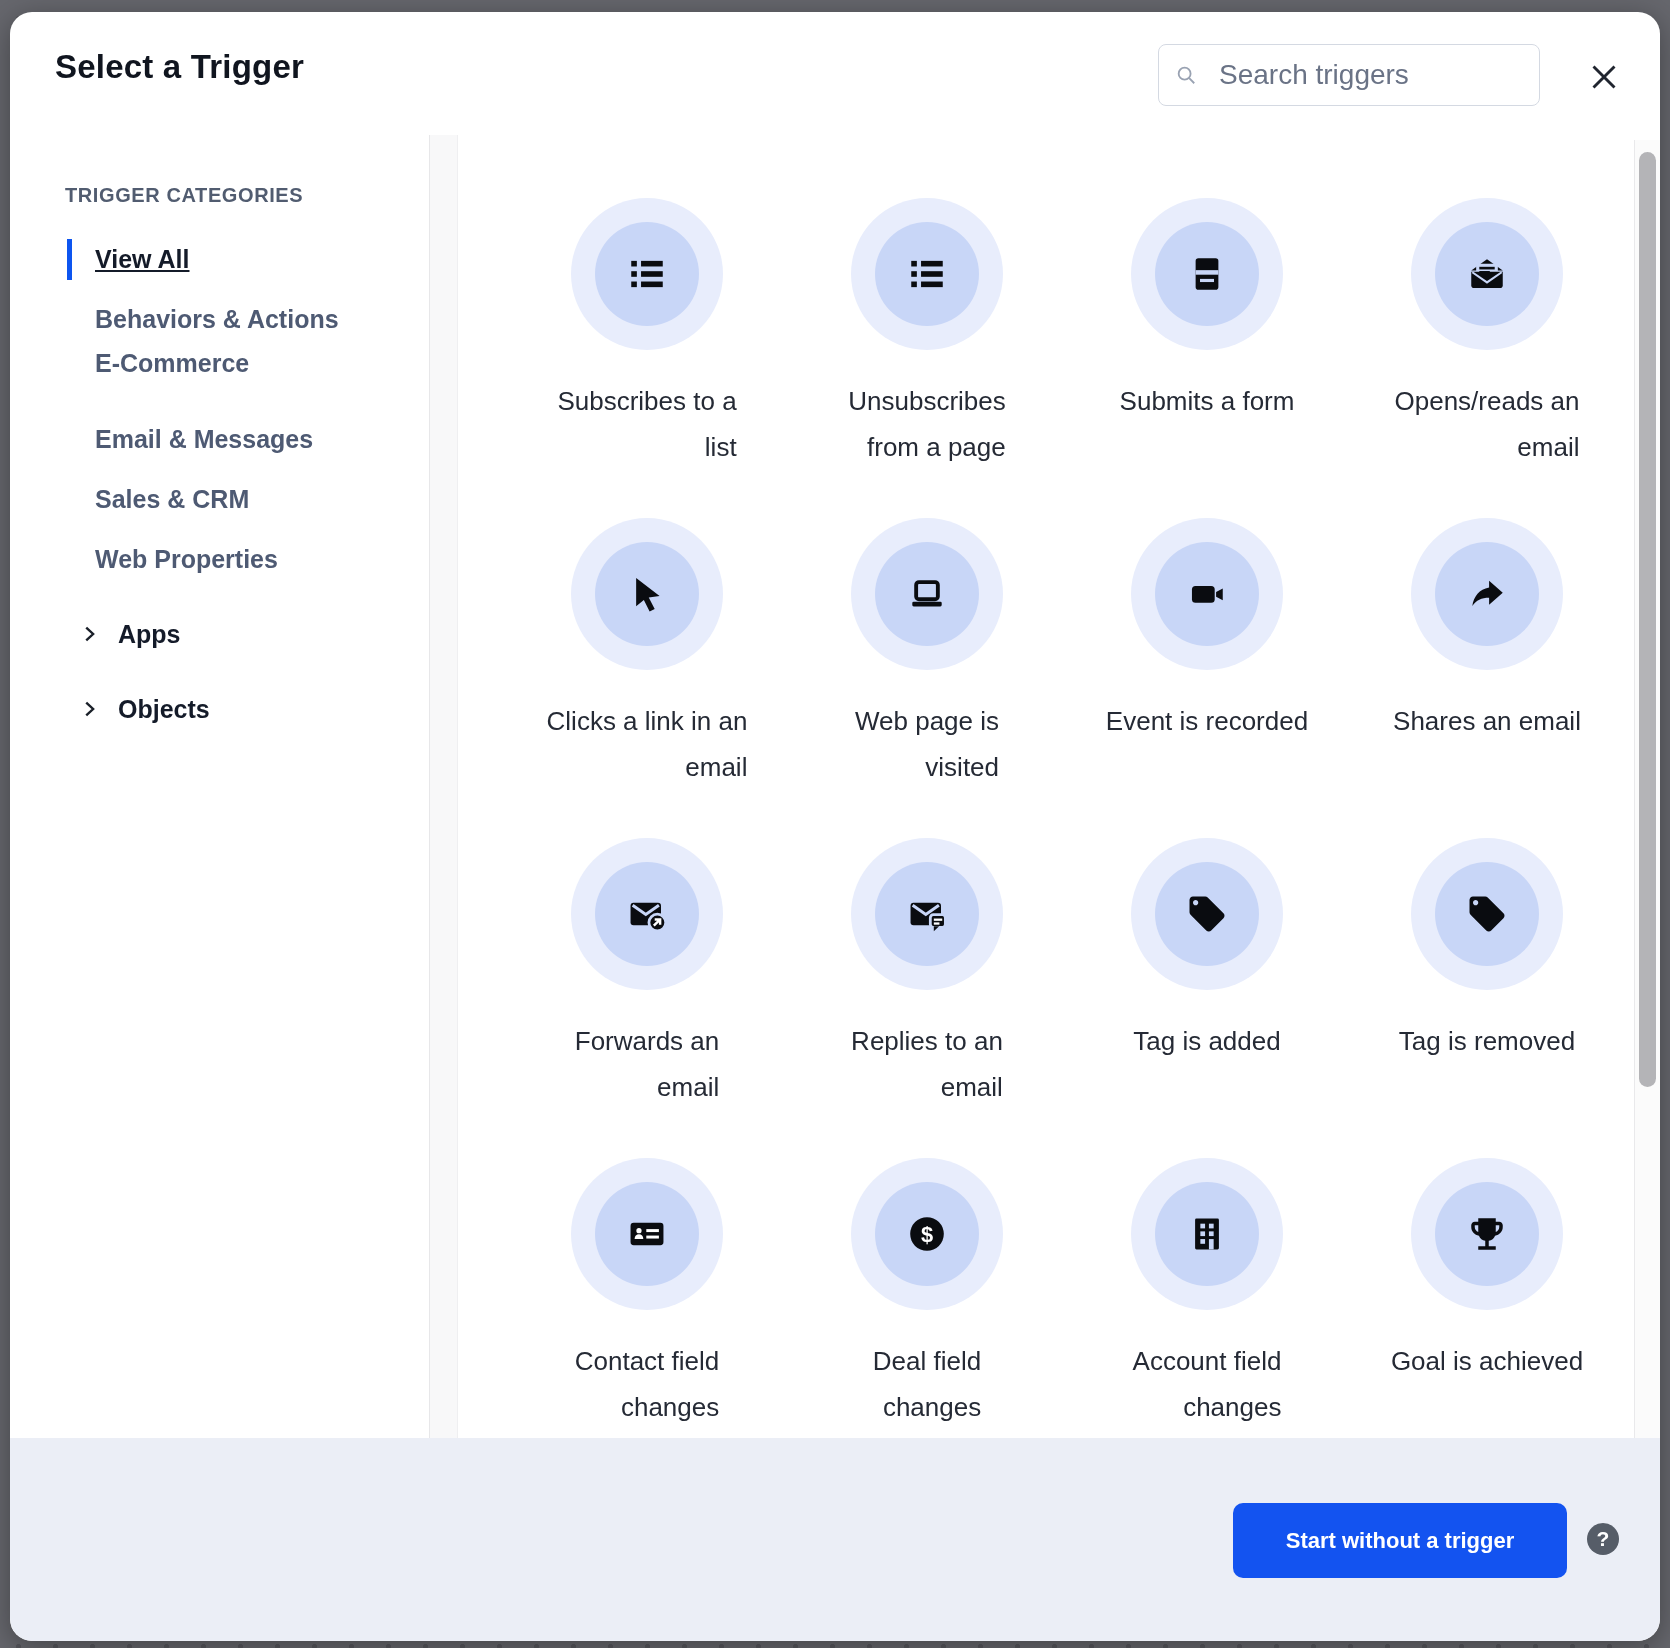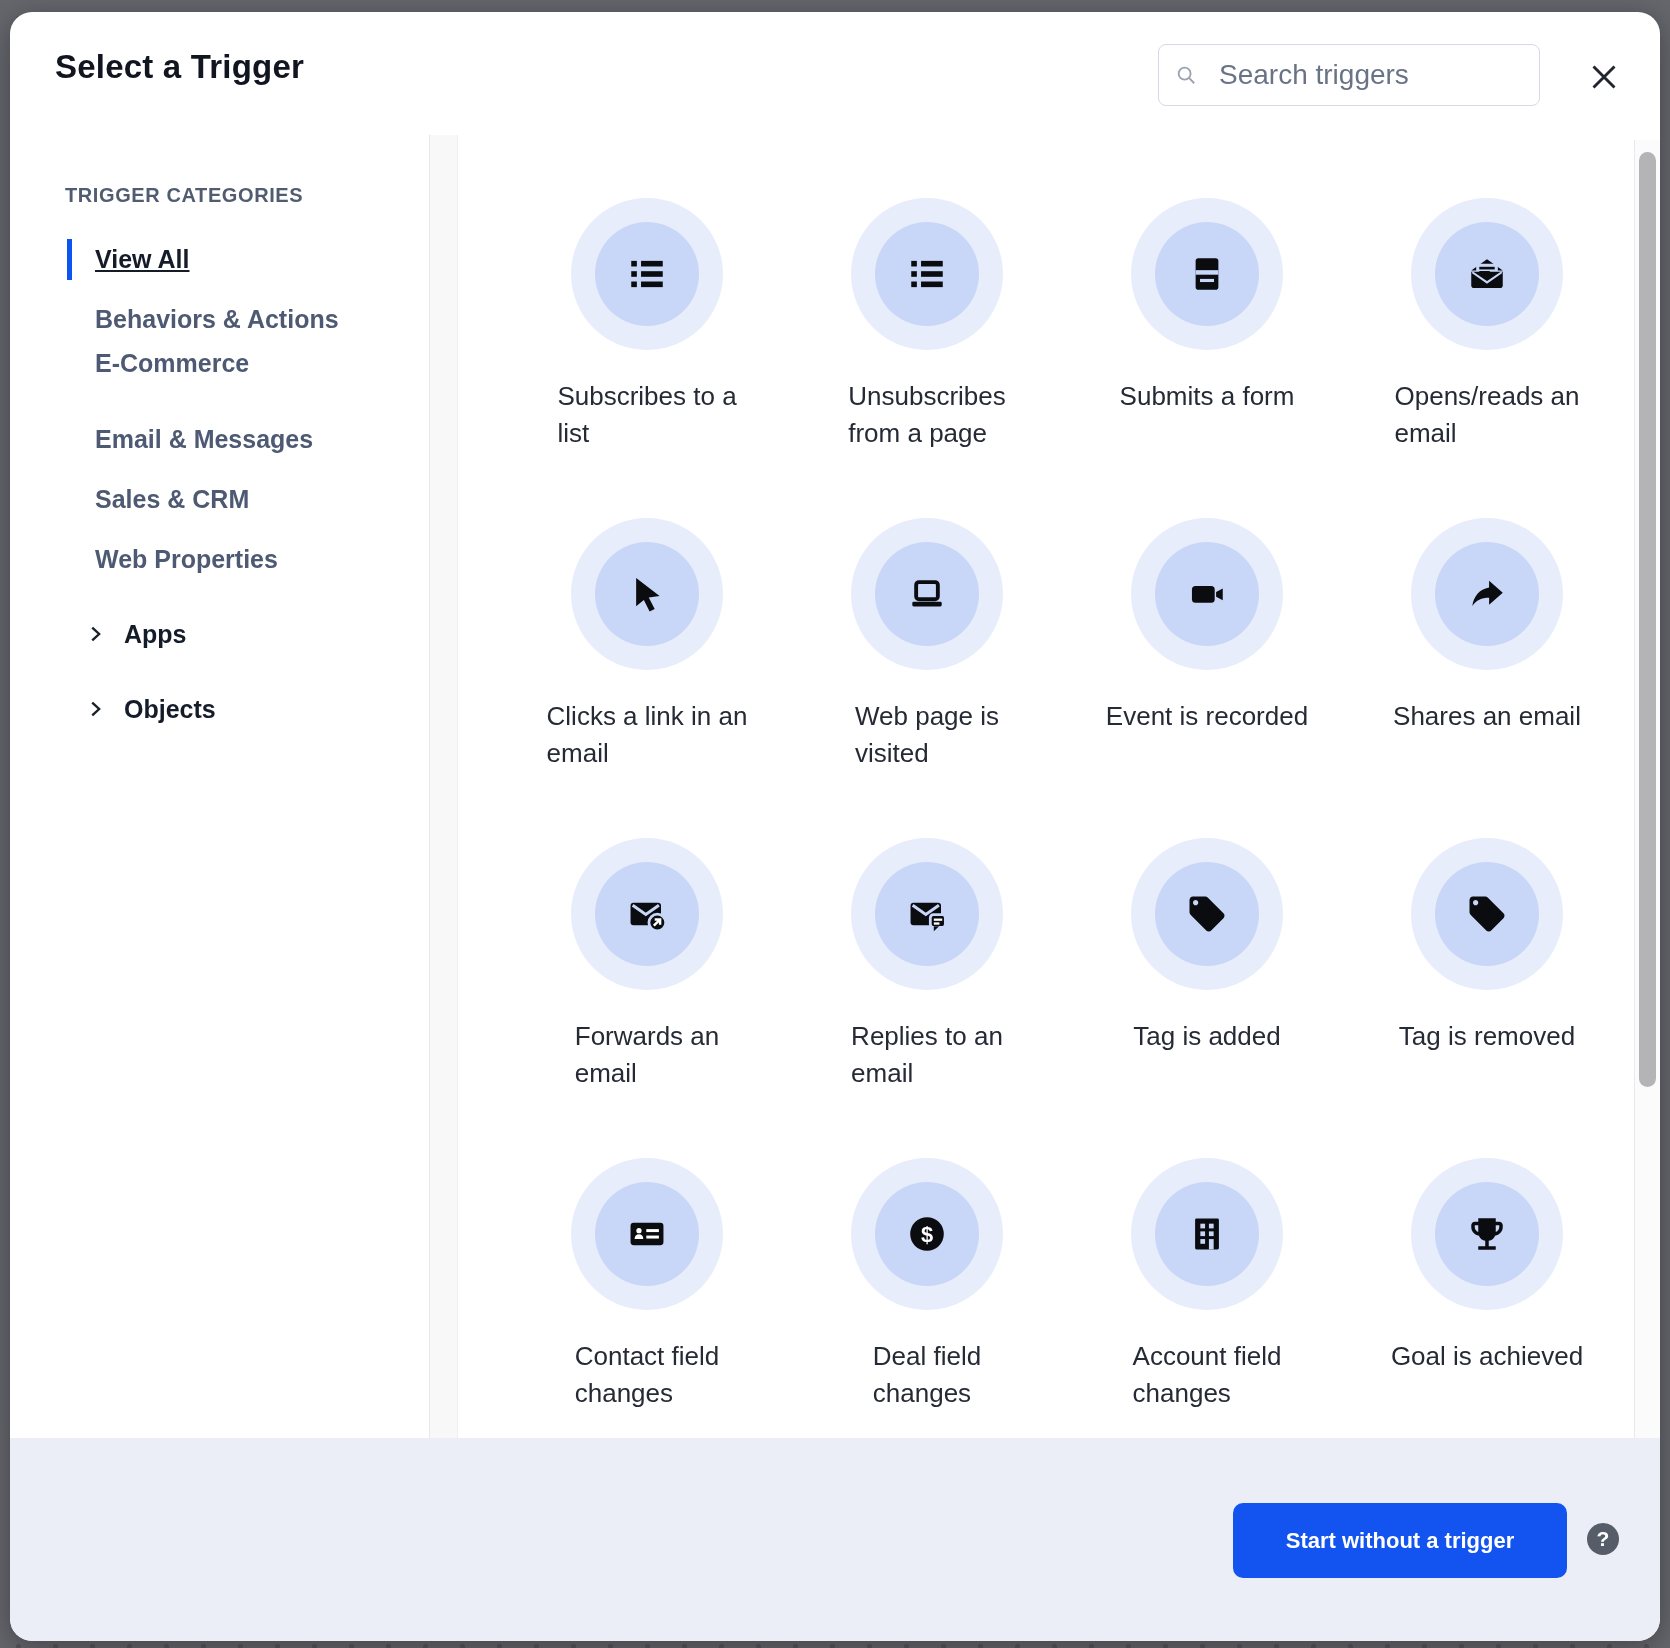--- a/index.html
+++ b/index.html
@@ -36,21 +36,21 @@
   .sidebar{position:absolute;left:0;top:0;width:420px;height:1426px;}
   .sb-heading{
     position:absolute;left:55px;top:172px;font-size:20px;font-weight:700;
     color:#515c70;letter-spacing:.6px;
   }
   .sb-item{position:absolute;left:85px;height:34px;display:flex;align-items:center;
     font-size:25px;font-weight:700;color:#4e5a73;cursor:pointer;white-space:nowrap;background:none;border:none;padding:0;
     font-family:"Liberation Sans", sans-serif;}
   .sb-item.active{color:#141b29;text-decoration:underline;}
   .active-bar{position:absolute;left:57px;top:227px;width:5px;height:41px;background:#0d55f0;}
-  .sb-expand{position:absolute;left:74px;height:36px;display:flex;align-items:center;gap:18px;
+  .sb-expand{position:absolute;left:68px;height:36px;display:flex;align-items:center;gap:18px;
     font-size:25px;font-weight:700;color:#141b29;cursor:pointer;background:none;border:none;padding:0;
     font-family:"Liberation Sans", sans-serif;}
   .chev{width:22px;height:22px;flex:0 0 auto;}
   
   .sb-gutter{
     position:absolute;left:419px;top:123px;width:29px;height:1303px;
     background:#f8f8f9;border-left:1px solid #e7e7e9;border-right:1px solid #efeff1;box-sizing:border-box;
   }
   .right-track{
     position:absolute;left:1624px;top:128px;width:26px;height:1298px;
@@ -70,21 +70,21 @@
   .circle-outer{
     width:152px;height:152px;border-radius:50%;background:#e8edfc;
     display:flex;align-items:center;justify-content:center;flex:0 0 auto;
   }
   .circle-inner{
     width:104px;height:104px;border-radius:50%;background:#c8d6f7;
     display:flex;align-items:center;justify-content:center;
   }
   .ticon{width:42px;height:42px;fill:#0a0c10;}
   .cell-label{
-    margin-top:28px;font-size:26px;line-height:37px;color:#252a35;text-align:left;
+    margin-top:28px;font-size:26px;line-height:46px;color:#252a35;text-align:right;
     white-space:pre-line;font-weight:400;
   }
   
   .footer{
     position:absolute;left:0;top:1426px;width:1650px;height:203px;
     background:#ebeef6;border-radius:0 0 22px 22px;z-index:2;
   }
   .start-btn{
     position:absolute;left:1223px;top:65px;width:334px;height:75px;
     background:#1353f0;color:#ffffff;font-size:22px;font-weight:700;

